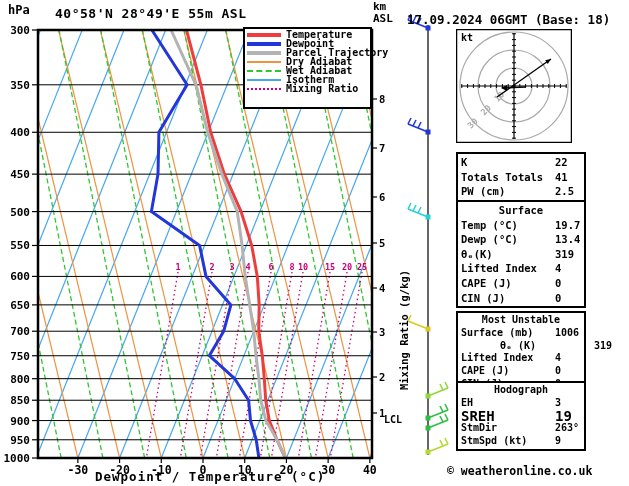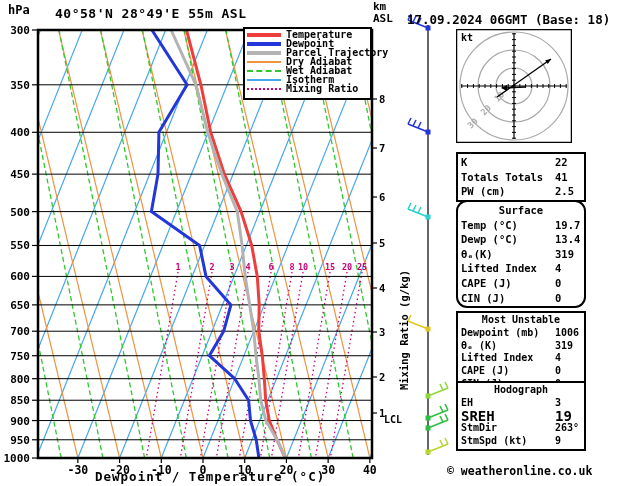--- a/index.html
+++ b/index.html
@@ -3,21 +3,21 @@
 <meta charset="utf-8">
 <style>
   html,body{margin:0;padding:0;background:#ffffff;}
   #stage{position:relative;width:629px;height:486px;background:#ffffff;overflow:hidden;
          font-family:"DejaVu Sans Mono",monospace;}
   .abs{position:absolute;white-space:pre;}
   #title{left:55px;top:6px;font-size:13px;font-weight:bold;letter-spacing:0.5px;}
   #hpa{left:8px;top:3px;font-size:12px;font-weight:bold;}
   #kmlbl{left:373px;top:1px;font-size:11px;font-weight:bold;line-height:12px;}
   #datelbl{left:407px;top:12px;font-size:12.5px;font-weight:bold;}
-  #legendbox{left:243px;top:27px;width:129px;height:73px;background:#ffffff;
+  #legendbox{left:243px;top:27px;width:129px;height:82px;background:#ffffff;
              border:2px solid #000;box-sizing:border-box;padding:1px 0 0 2px;}
   .legrow{display:flex;align-items:center;height:9px;}
   .legswatch{width:34px;height:0;border-top-style:solid;margin-right:5px;flex:none;}
   .legtext{font-size:10px;font-weight:bold;line-height:9px;transform:translateY(-0.5px);}
   .tbox{position:absolute;left:456px;width:130px;background:#fff;border:2px solid #000;
         box-sizing:border-box;padding:1px 3px;}
   .trow{position:relative;font-size:10.5px;font-weight:bold;}
   .tval{position:absolute;left:94px;top:0;}
   .ttitle{text-align:center;font-size:10.5px;font-weight:bold;}
   #copyright{left:447px;top:464px;font-size:11.5px;font-weight:bold;}
@@ -297,33 +297,33 @@
   <div class="abs" id="legendbox"><div class="legrow"><div class="legswatch" style="border-top: 4px solid rgb(238, 61, 61);"></div><span class="legtext">Temperature</span></div><div class="legrow"><div class="legswatch" style="border-top: 4px solid rgb(34, 54, 217);"></div><span class="legtext">Dewpoint</span></div><div class="legrow"><div class="legswatch" style="border-top: 4px solid rgb(179, 179, 179);"></div><span class="legtext">Parcel Trajectory</span></div><div class="legrow"><div class="legswatch" style="border-top: 2px solid rgb(238, 148, 64);"></div><span class="legtext">Dry Adiabat</span></div><div class="legrow"><div class="legswatch" style="border-top: 2px dashed rgb(46, 200, 46);"></div><span class="legtext">Wet Adiabat</span></div><div class="legrow"><div class="legswatch" style="border-top: 2px solid rgb(70, 167, 238);"></div><span class="legtext">Isotherm</span></div><div class="legrow"><div class="legswatch" style="border-top: 2px dotted rgb(204, 0, 119);"></div><span class="legtext">Mixing Ratio</span></div></div>
 
   <span class="abs" id="xaxislbl">Dewpoint / Temperature (°C)</span>
   <span class="abs" id="mixlbl">Mixing Ratio (g/kg)</span>
 
   <div class="tbox" id="tbl-indices" style="top:152px;">
       <div class="trow" style="line-height: 14.6px;"><span>K</span><span class="tval">22</span></div>
       <div class="trow" style="line-height: 14.6px;"><span>Totals Totals</span><span class="tval">41</span></div>
       <div class="trow" style="line-height: 14.6px;"><span>PW (cm)</span><span class="tval">2.5</span></div>
     </div>
-  <div class="tbox" id="tbl-surface" style="top:200px;border-radius:11px;">
+  <div class="tbox" id="tbl-surface" style="top:200px;">
       <div class="ttitle" style="line-height: 14.6px;">Surface</div>
       <div class="trow" style="line-height: 14.6px;"><span>Temp (°C)</span><span class="tval">19.7</span></div>
       <div class="trow" style="line-height: 14.6px;"><span>Dewp (°C)</span><span class="tval">13.4</span></div>
       <div class="trow" style="line-height: 14.6px;"><span>θₑ(K)</span><span class="tval">319</span></div>
       <div class="trow" style="line-height: 14.6px;"><span>Lifted Index</span><span class="tval">4</span></div>
       <div class="trow" style="line-height: 14.6px;"><span>CAPE (J)</span><span class="tval">0</span></div>
       <div class="trow" style="line-height: 14.6px;"><span>CIN (J)</span><span class="tval">0</span></div>
     </div>
   <div class="tbox" id="tbl-mu" style="top:311px;">
       <div class="ttitle" style="font-size: 10px; line-height: 12.8px;">Most Unstable</div>
-      <div class="trow" style="font-size: 10px; line-height: 12.8px;"><span>Dewpoint (mb)</span><span class="tval">1006</span></div>
-      <div class="trow" style="font-size: 10px; line-height: 12.8px;"><span>θₑ (K)</span><span class="tval">319</span></div>
+      <div class="trow" style="font-size: 10px; line-height: 12.8px;"><span>Surface (mb)</span><span class="tval">1006</span></div>
+      <div class="trow" style="font-size: 10px; line-height: 12.8px; margin-left: 39px;"><span>θₑ (K)</span><span class="tval">319</span></div>
       <div class="trow" style="font-size: 10px; line-height: 12.8px;"><span>Lifted Index</span><span class="tval">4</span></div>
       <div class="trow" style="font-size: 10px; line-height: 12.8px;"><span>CAPE (J)</span><span class="tval">0</span></div>
       <div class="trow" style="font-size: 10px; line-height: 12.8px;"><span>CIN (J)</span><span class="tval">0</span></div>
     </div>
   <div class="tbox" id="tbl-hodo" style="top:381px;">
       <div class="ttitle" style="font-size: 10px; line-height: 12.8px;">Hodograph</div>
       <div class="trow" style="font-size: 10px; line-height: 12.8px;"><span>EH</span><span class="tval">3</span></div>
       <div class="trow" style="font-size: 14px; line-height: 12.8px;"><span>SREH</span><span class="tval">19</span></div>
       <div class="trow" style="font-size: 10px; line-height: 12.8px;"><span>StmDir</span><span class="tval">263°</span></div>
       <div class="trow" style="font-size: 10px; line-height: 12.8px;"><span>StmSpd (kt)</span><span class="tval">9</span></div>

